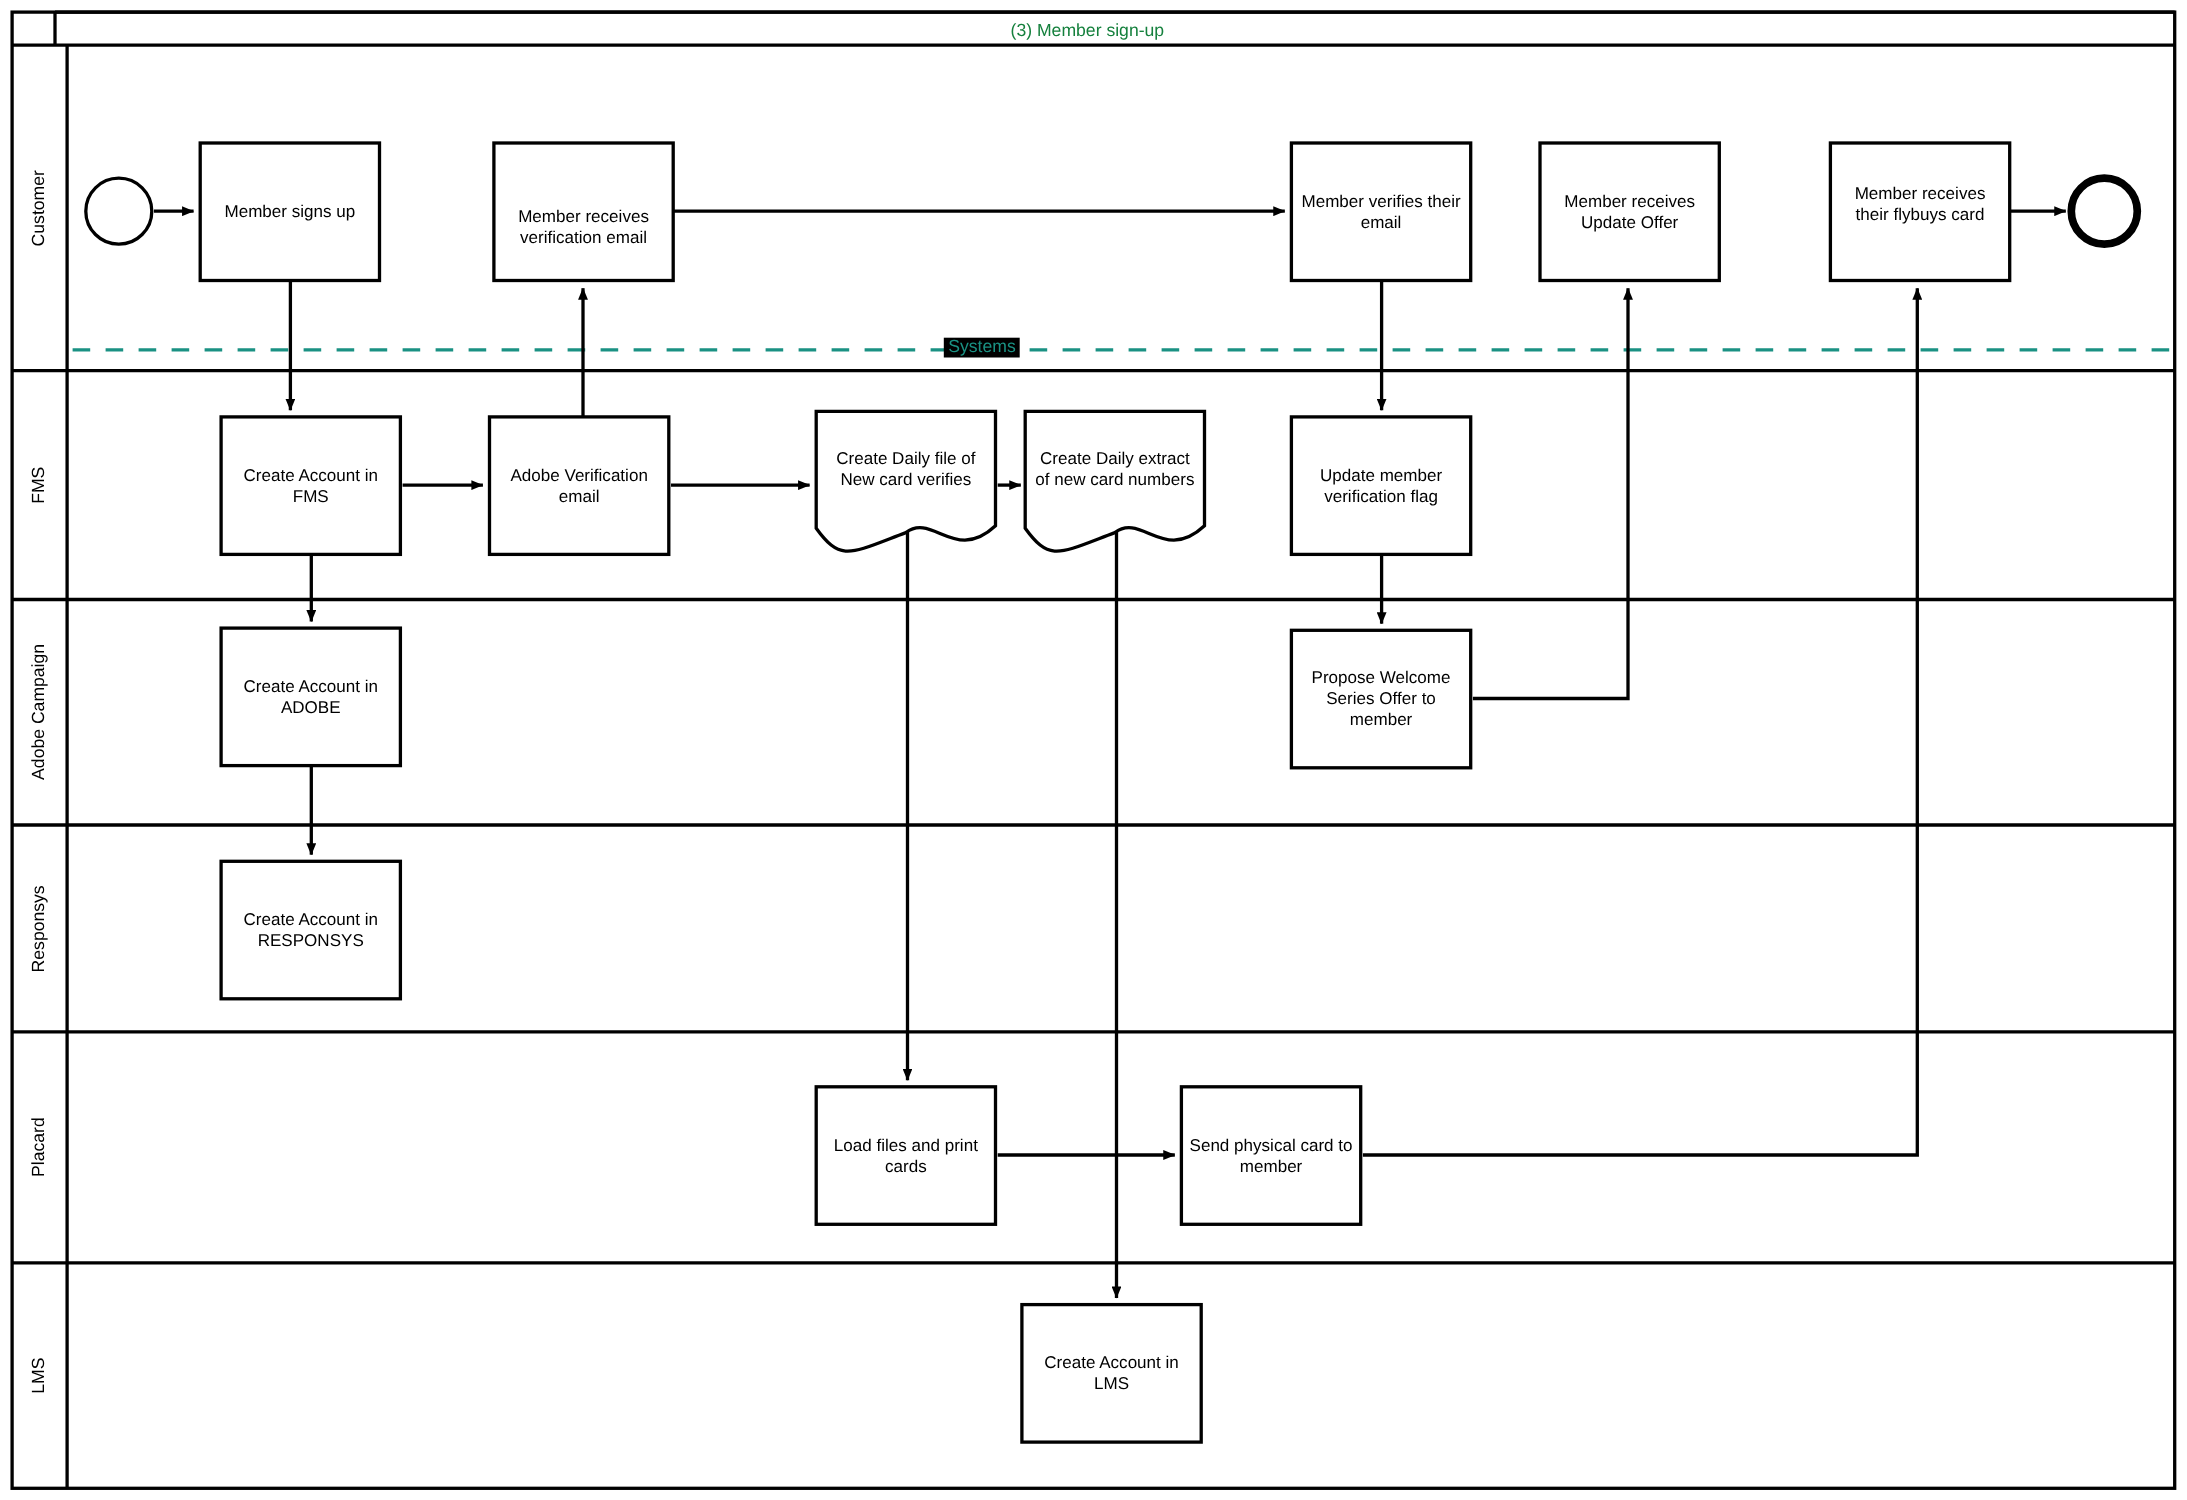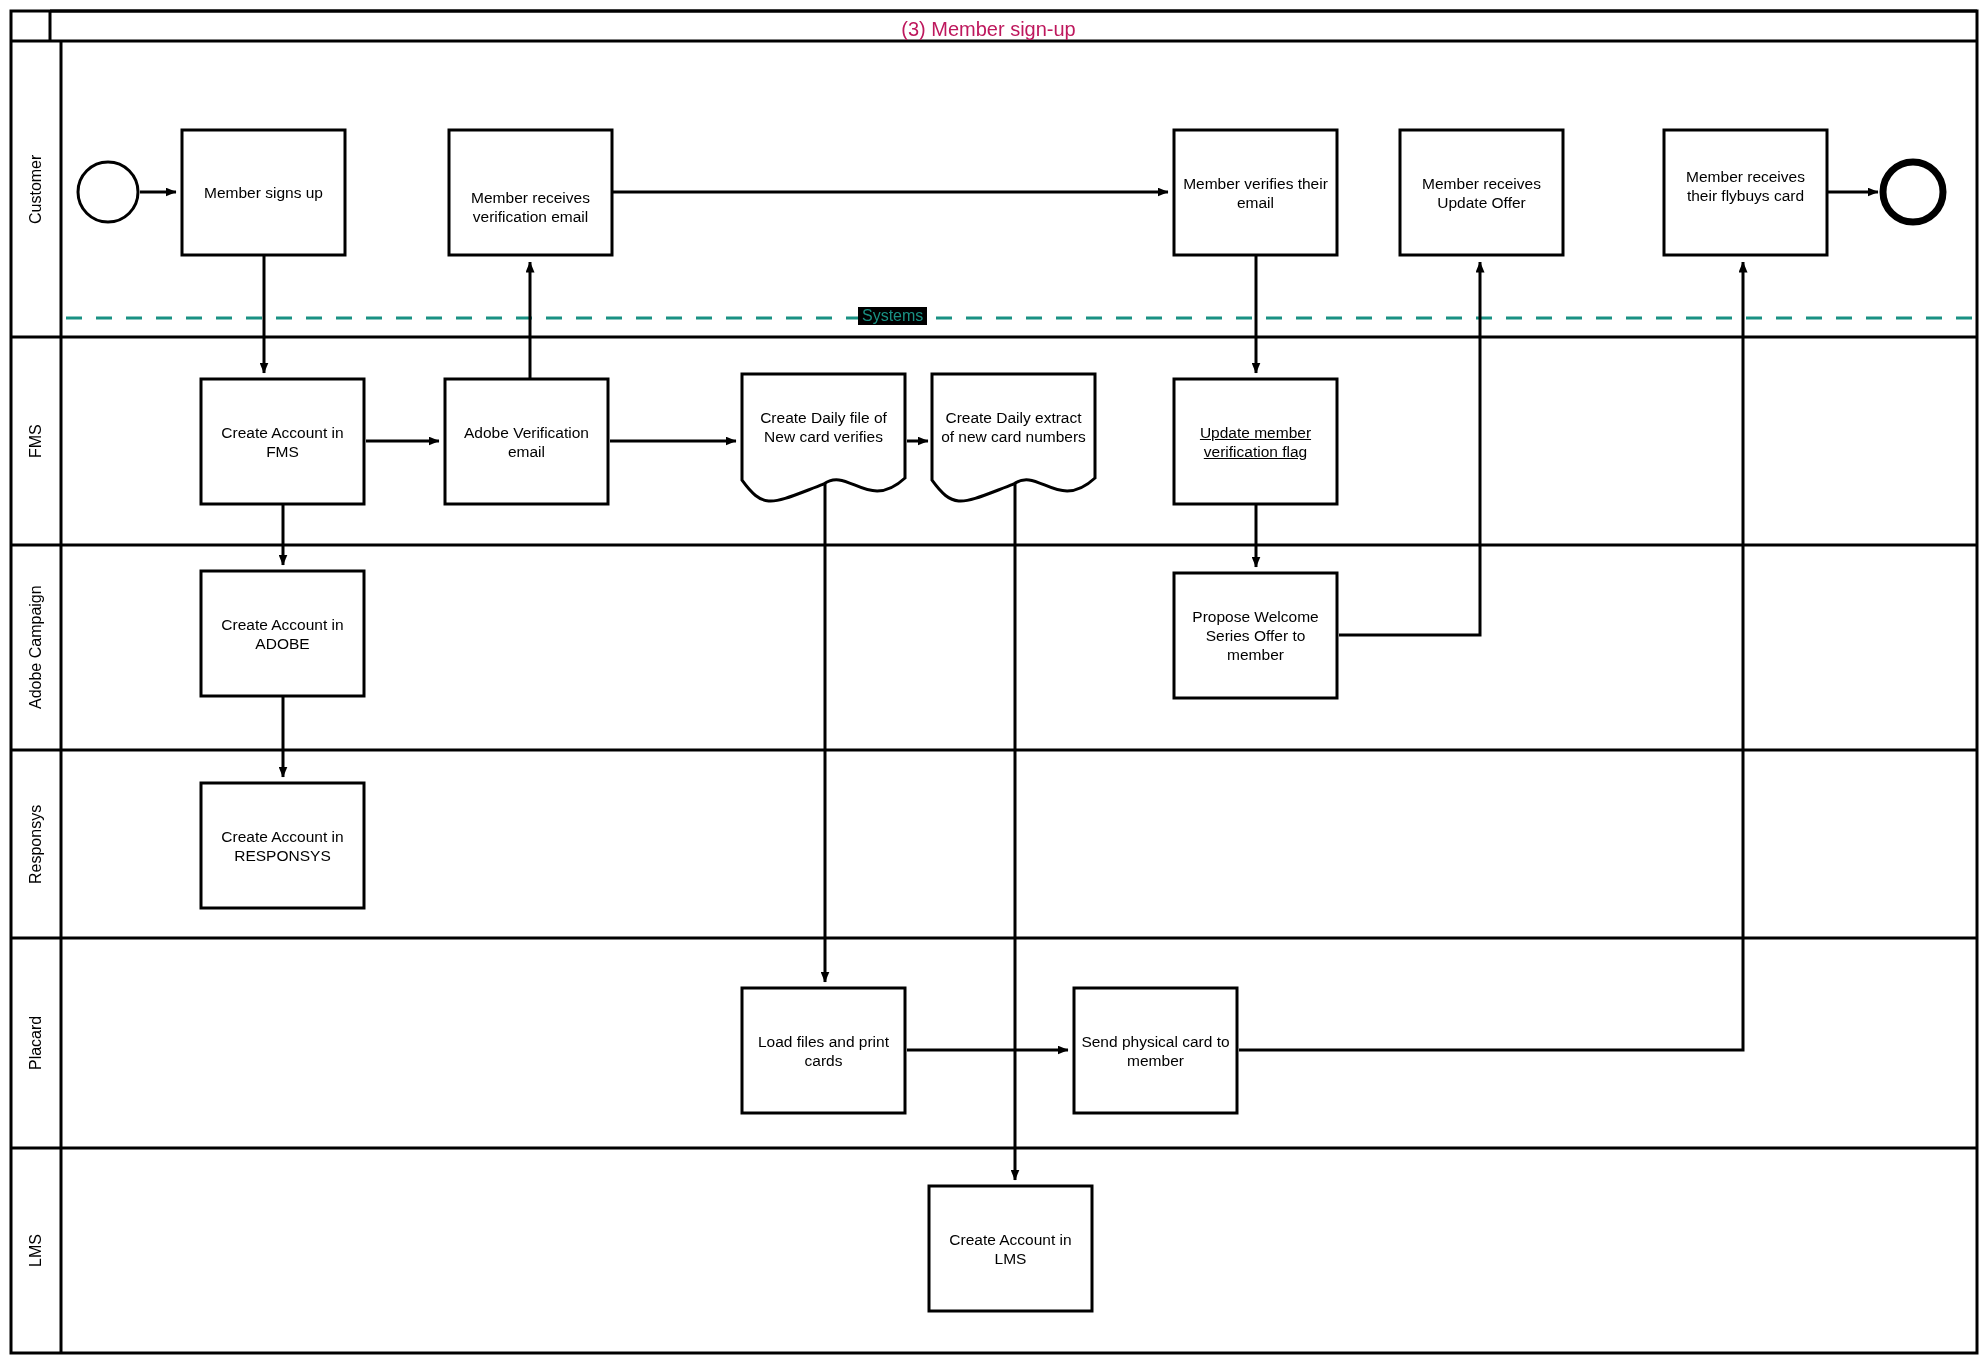--- a/index.html
+++ b/index.html
@@ -11,21 +11,21 @@
     display:flex;align-items:center;justify-content:center;
     writing-mode:vertical-rl;
     transform:rotate(180deg);
     font-size:16px;color:#000;
     font-family:"Liberation Sans","DejaVu Sans",sans-serif;
     white-space:nowrap;
     pointer-events:none;
   }
   .pool-title{
     position:absolute;
-    font-size:20px;color:#be185d;
+    font-size:16px;color:#15803d;
     font-family:"Liberation Sans","DejaVu Sans",sans-serif;
     white-space:nowrap;
   }
   .node-label{
     position:absolute;
     display:flex;align-items:center;justify-content:center;
     text-align:center;
     font-size:15.5px;line-height:19px;color:#000;
     font-family:"Liberation Sans","DejaVu Sans",sans-serif;
     pointer-events:none;
@@ -133,21 +133,21 @@
       <div class="node-label" style="left: 1669px; width: 153px; top: 130px; height: 111px;">Member receives their flybuys card</div>
       <div class="hit" style="left: 1664px; top: 130px; width: 163px; height: 125px;"></div>
       <div class="node-label" style="left: 206px; width: 153px; top: 379px; height: 125px;">Create Account in FMS</div>
       <div class="hit" style="left: 201px; top: 379px; width: 163px; height: 125px;"></div>
       <div class="node-label" style="left: 450px; width: 153px; top: 379px; height: 125px;">Adobe Verification email</div>
       <div class="hit" style="left: 445px; top: 379px; width: 163px; height: 125px;"></div>
       <div class="node-label" style="left: 747px; width: 153px; top: 378px; height: 98.8px;">Create Daily file of New card verifies</div>
       <div class="hit" style="left: 742px; top: 374px; width: 163px; height: 130px;"></div>
       <div class="node-label" style="left: 937px; width: 153px; top: 378px; height: 98.8px;">Create Daily extract of new card numbers</div>
       <div class="hit" style="left: 932px; top: 374px; width: 163px; height: 130px;"></div>
-      <div class="node-label" style="left: 1179px; width: 153px; top: 379px; height: 125px; text-decoration: underline;">Update member verification flag</div>
+      <div class="node-label" style="left: 1179px; width: 153px; top: 379px; height: 125px;">Update member verification flag</div>
       <div class="hit" style="left: 1174px; top: 379px; width: 163px; height: 125px;"></div>
       <div class="node-label" style="left: 206px; width: 153px; top: 571px; height: 125px;">Create Account in ADOBE</div>
       <div class="hit" style="left: 201px; top: 571px; width: 163px; height: 125px;"></div>
       <div class="node-label" style="left: 1179px; width: 153px; top: 573px; height: 125px;">Propose Welcome Series Offer to member</div>
       <div class="hit" style="left: 1174px; top: 573px; width: 163px; height: 125px;"></div>
       <div class="node-label" style="left: 206px; width: 153px; top: 783px; height: 125px;">Create Account in RESPONSYS</div>
       <div class="hit" style="left: 201px; top: 783px; width: 163px; height: 125px;"></div>
       <div class="node-label" style="left: 747px; width: 153px; top: 988px; height: 125px;">Load files and print cards</div>
       <div class="hit" style="left: 742px; top: 988px; width: 163px; height: 125px;"></div>
       <div class="node-label" style="left: 1079px; width: 153px; top: 988px; height: 125px;">Send physical card to member</div>

